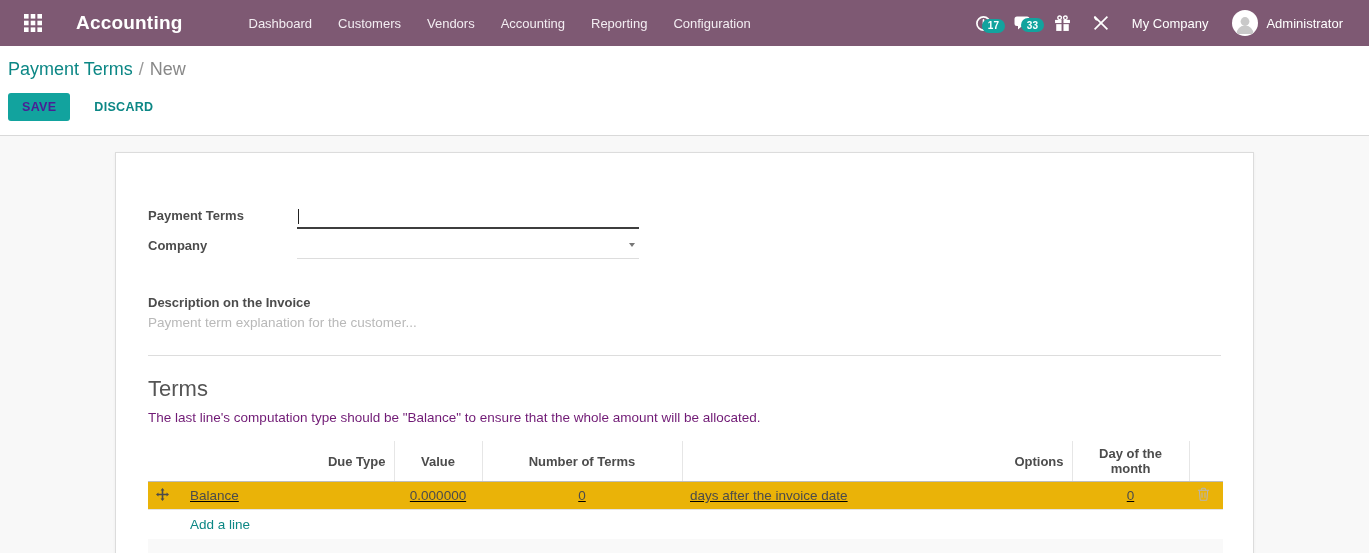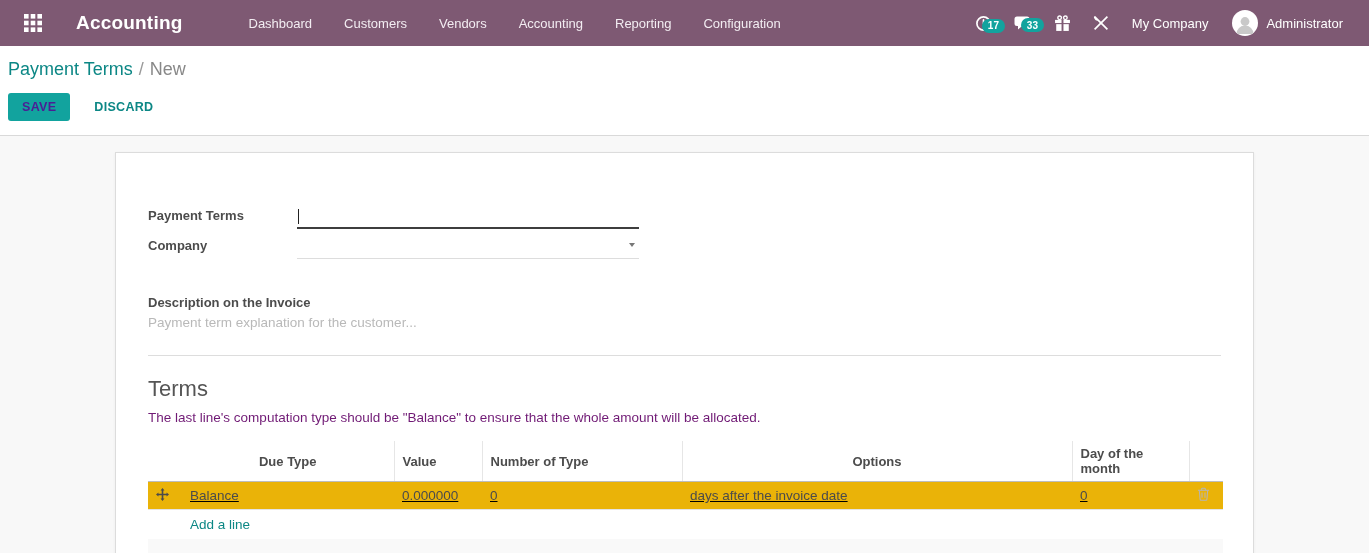--- a/index.html
+++ b/index.html
@@ -5,21 +5,21 @@
   * { margin:0; padding:0; box-sizing:border-box; }
   html,body { width:1369px; height:553px; overflow:hidden; background:#f8f8f8;
     font-family:"Liberation Sans", sans-serif; -webkit-font-smoothing:antialiased; }
 
   
   .navbar { height:46px; background:#7E5973; display:flex; align-items:center;
     padding:0 16px; color:#fff; }
   .apps-btn { width:34px; height:34px; display:flex; align-items:center; justify-content:center;
     cursor:pointer; margin-right:26px; }
   .app-title { font-size:19px; font-weight:bold; letter-spacing:.2px; margin-right:56px; }
-  .nav-menu { display:flex; align-items:center; gap:12px; }
+  .nav-menu { display:flex; align-items:center; gap:6px; }
   .nav-item { font-size:13px; color:#f3edf2; padding:6px 10px; cursor:pointer; border-radius:2px; }
   .systray { margin-left:auto; display:flex; align-items:center; gap:4px; }
   .tray-btn { position:relative; padding:6px 9px; display:flex; align-items:center; cursor:pointer; }
   .badge { position:absolute; top:10px; left:16px; background:#12A39E; color:#fff;
     font-size:10px; font-weight:bold; border-radius:8px; padding:1.5px 6px; line-height:1.1; }
   .company-menu, .user-menu { font-size:13px; color:#fff; padding:6px 10px; display:flex;
     align-items:center; gap:8px; cursor:pointer; }
   .avatar { width:26px; height:26px; border-radius:50%; background:#fff; overflow:hidden;
     display:flex; align-items:flex-end; justify-content:center; }
 
@@ -59,24 +59,24 @@
   .sheet hr { border:none; border-top:1px solid #ddd; margin-top:22px; }
 
   .terms-title { margin-top:20px; font-size:22px; font-weight:400; color:#555; }
   .terms-subtitle { margin-top:8px; font-size:13.5px; color:#701a75; }
 
   
   table.terms { margin-top:16px; width:1075px; border-collapse:collapse; table-layout:fixed; }
   .col-handle { width:34px; } .col-due { width:212px; } .col-value { width:88px; }
   .col-days { width:200px; } .col-options { width:390px; } .col-day { width:117px; }
   .col-del { width:34px; }
-  thead th { font-size:13px; font-weight:bold; color:#4c4c4c; text-align:center;
+  thead th { font-size:13px; font-weight:bold; color:#4c4c4c; text-align:right;
     padding:5px 8px; border-bottom:1px solid #bdbdbd; cursor:pointer; }
   thead th.sep { border-left:1px solid #e6e6e6; }
-  thead th.num, td.num { text-align:left; }
+  thead th.num, td.num { text-align:center; }
   tbody td { font-size:13.5px; color:#4b4b4b; padding:5px 8px; }
   tr.data-row { background:#eab308; border-bottom:1px solid #e4e4e4; cursor:pointer;text-decoration:underline; }
   td.handle-cell { padding:5px 0 5px 8px; }
   tr.addline-row td { padding:7px 8px; }
   .add-line { color:#0C8785; font-size:13.5px; cursor:pointer; }
   tr.stripe-row { background:#f9f9f9; height:26px; }
   .trash-btn { display:inline-flex; cursor:pointer; }
   .drag { display:inline-flex; cursor:move; }
 </style>
 </head>
@@ -204,21 +204,21 @@
         <col class="col-days">
           <col class="col-options">
           <col class="col-day">
           <col class="col-del">
       </colgroup>
       <thead>
         <tr>
           <th></th>
           <th>Due Type</th>
           <th class="num sep">Value</th>
-          <th class="num sep">Number of Type</th>
+          <th class="num sep">Number of Terms</th>
           <th class="sep">Options</th>
           <th class="num sep">Day of the month</th>
           <th class="sep"></th>
         </tr>
       </thead>
       <tbody>
         <tr class="data-row">
           <td class="handle-cell">
             <span class="drag">
               <svg width="13" height="13" viewBox="0 0 16 16" fill="#4a4a4a">

